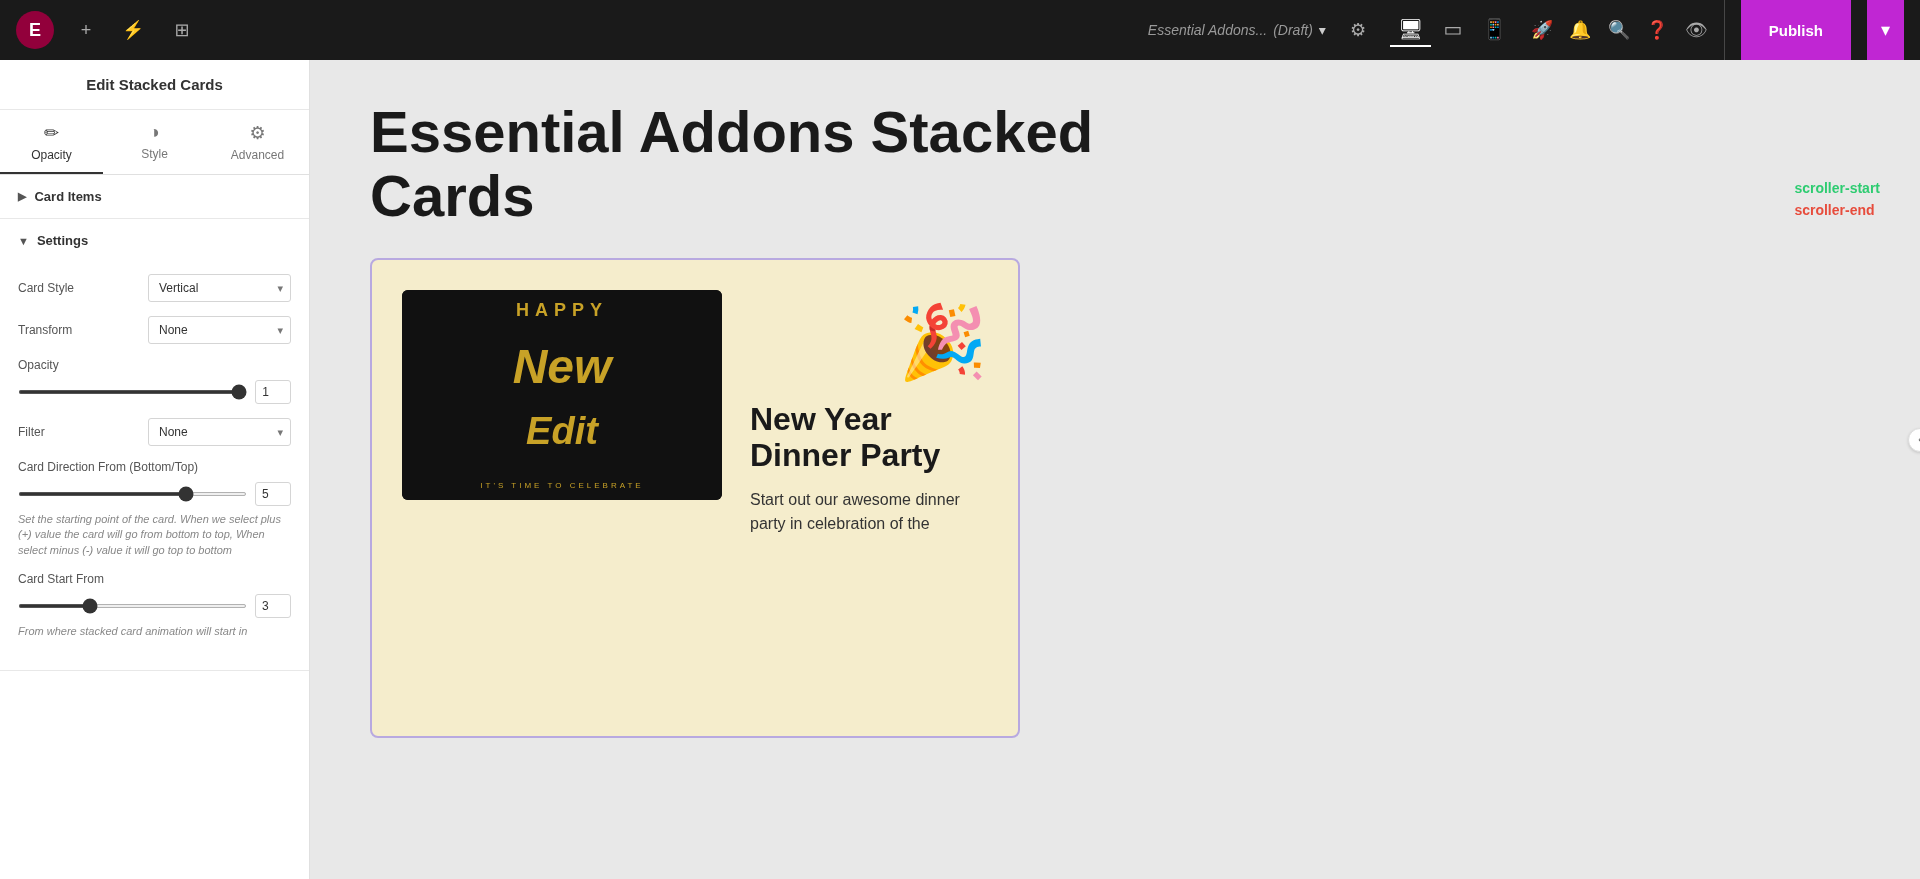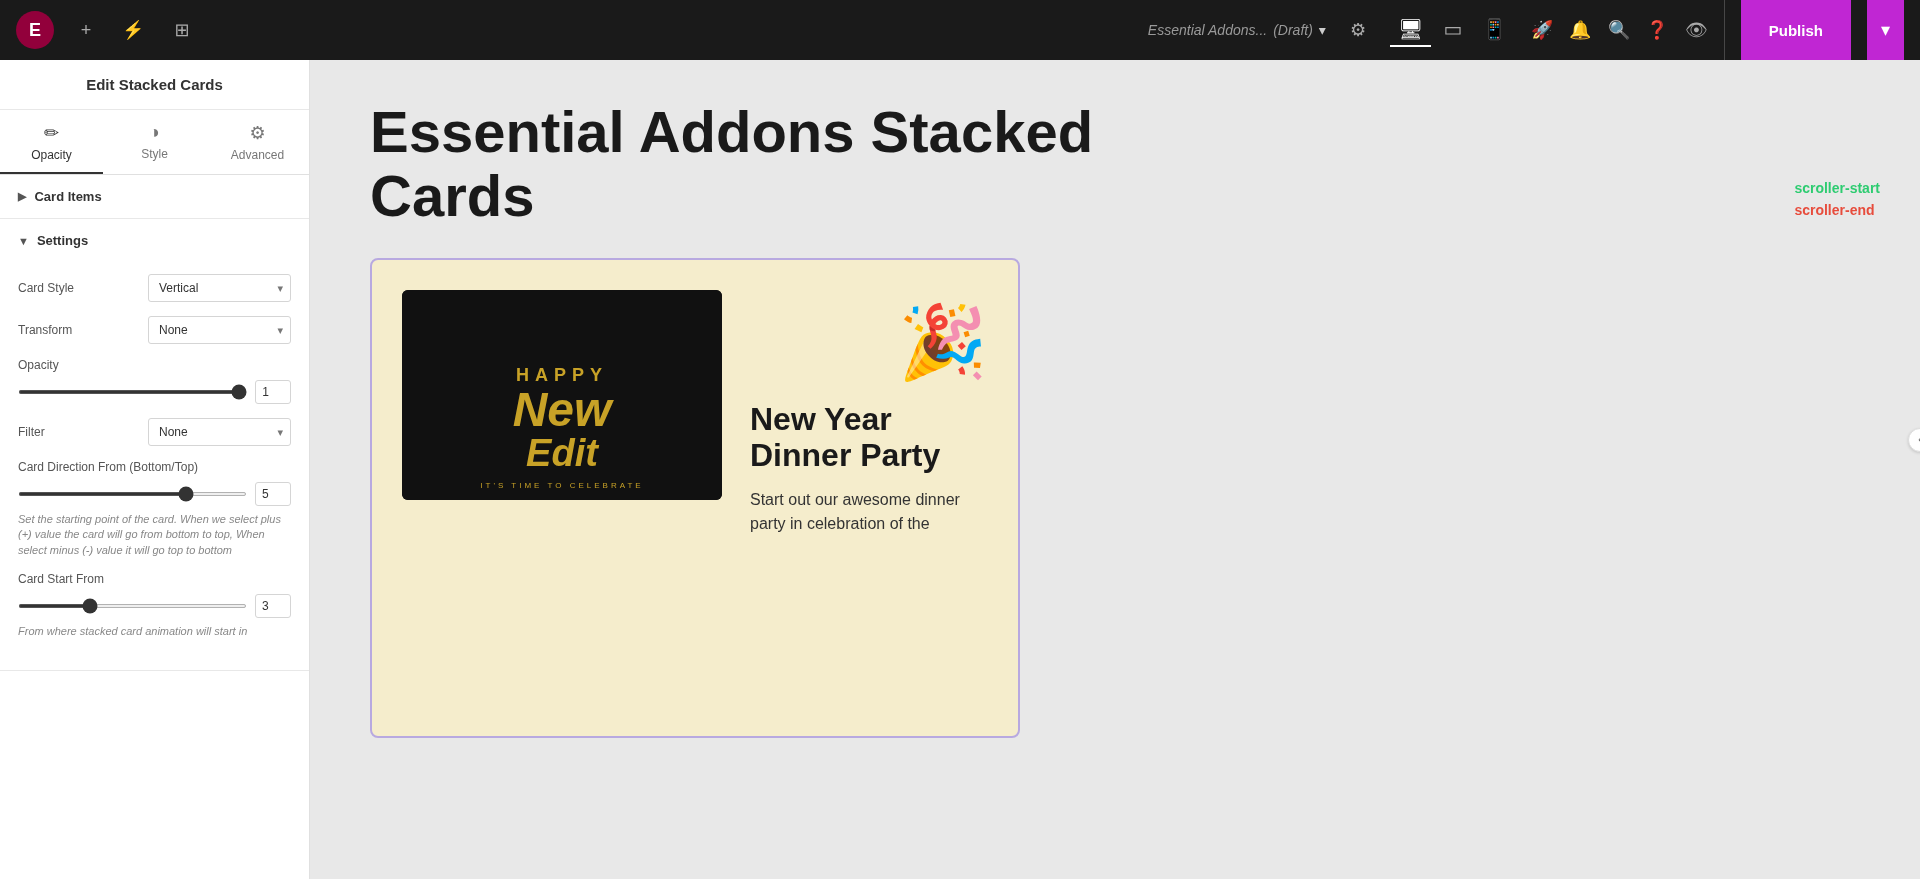--- a/index.html
+++ b/index.html
@@ -268,21 +268,21 @@
       display: flex;
       align-items: center;
       justify-content: center;
       overflow: hidden;
     }
     .happy-newyear-img {
       width: 100%; height: 100%;
       display: flex;
       flex-direction: column;
       align-items: center;
-      justify-content: flex-end;
+      justify-content: space-between;
       background: #111;
       color: #c8a227;
       text-align: center;
       padding: 10px;
       position: relative;
     }
     .hny-happy { font-size: 18px; letter-spacing: 6px; color: #c8a227; font-weight: 600; margin-bottom: 2px; }
     .hny-new { font-size: 48px; font-weight: 900; font-style: italic; color: #c8a227; line-height: 0.9; }
     .hny-year { font-size: 38px; font-weight: 900; font-style: italic; color: #c8a227; }
     .hny-sub { font-size: 8px; letter-spacing: 3px; color: #c8a227; margin-top: 6px; }

